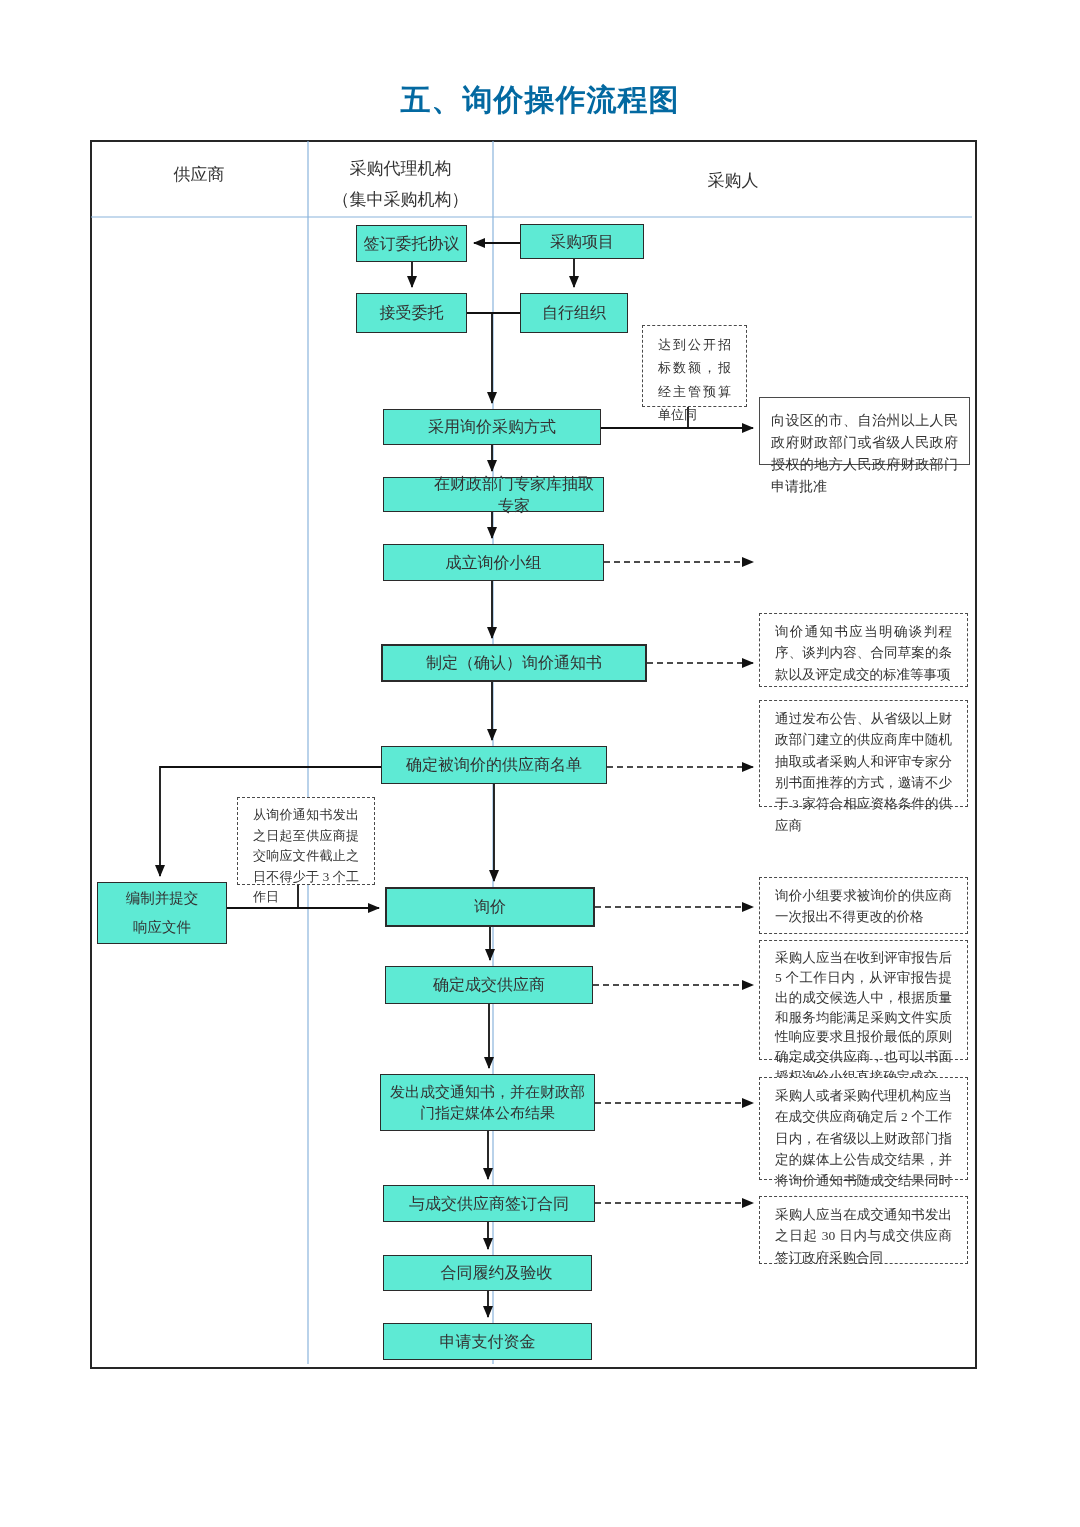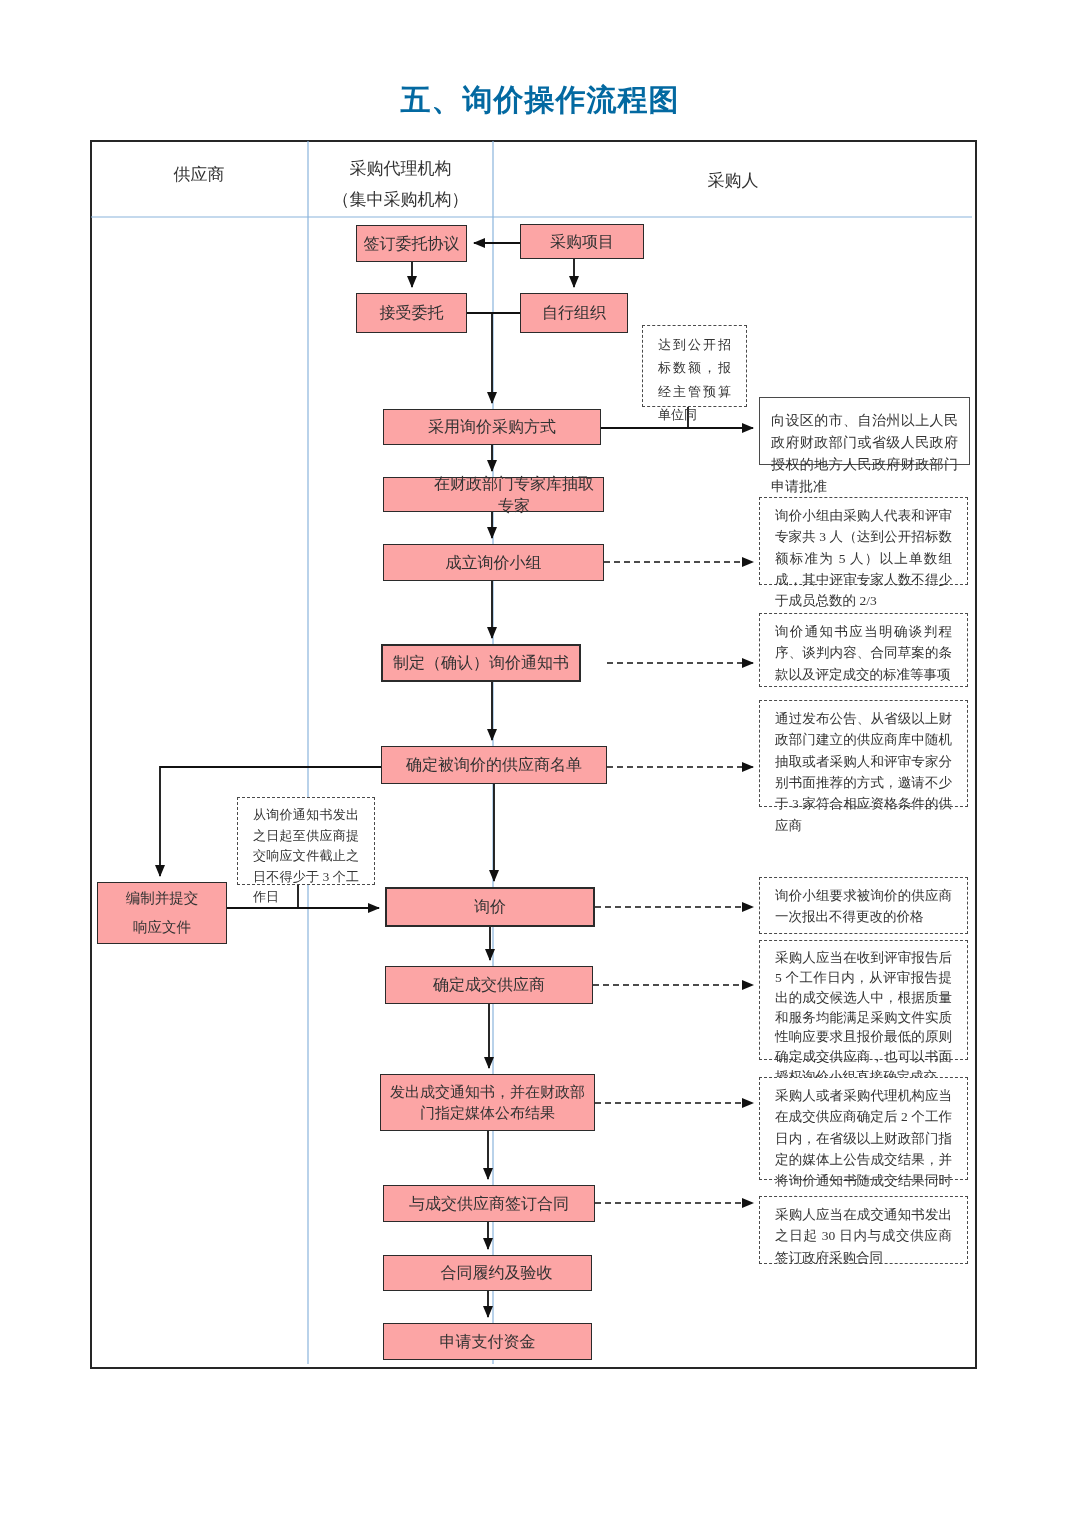--- a/index.html
+++ b/index.html
@@ -15,21 +15,21 @@
   }
   .frame{
     position:absolute;left:90px;top:140px;width:883px;height:1225px;
     border:2px solid #262626;z-index:0;
   }
   .wires{position:absolute;left:0;top:0;z-index:1;}
   .lane-label{
     position:absolute;z-index:2;text-align:center;font-size:17px;color:#333;
   }
   .node{
-    position:absolute;z-index:2;box-sizing:border-box;background:#fca5a5;
+    position:absolute;z-index:2;box-sizing:border-box;background:#5eead4;
     border:1.5px solid #2b2b2b;display:flex;align-items:center;justify-content:center;
     text-align:center;font-size:16px;line-height:1.35;color:#333;padding:2px 6px;
   }
   .node.bold-border{border-width:2px;}
   .node.small{font-size:15px;}
   .node.two-line{flex-direction:column;gap:9px;font-size:14.5px;}
   .note{
     position:absolute;z-index:2;box-sizing:border-box;background:#fff;
     border:1.4px dashed #4a4a4a;font-size:13.5px;line-height:1.58;color:#333;
     padding:7px 15px;text-align:justify;
@@ -101,36 +101,35 @@
   </div>
   <div class="lane-label" style="left:493px;top:169px;width:480px;">采购人</div>
 
   <div class="node" style="left:356px;top:225px;width:111px;height:37px;">签订委托协议</div>
   <div class="node" style="left:520px;top:224px;width:124px;height:35px;">采购项目</div>
   <div class="node" style="left:356px;top:293px;width:111px;height:40px;">接受委托</div>
   <div class="node" style="left:520px;top:293px;width:108px;height:40px;">自行组织</div>
   <div class="node" style="left:383px;top:409px;width:218px;height:36px;">采用询价采购方式</div>
   <div class="node" style="left:383px;top:477px;width:221px;height:35px;padding-left:47px;">在财政部门专家库抽取专家</div>
   <div class="node" style="left:383px;top:544px;width:221px;height:37px;">成立询价小组</div>
-  <div class="node bold-border" style="left:381px;top:644px;width:200px;height:38px;">制定（确认）询价通知书</div>
+  <div class="node bold-border" style="left:381px;top:644px;width:266px;height:38px;">制定（确认）询价通知书</div>
   <div class="node" style="left:381px;top:746px;width:226px;height:38px;">确定被询价的供应商名单</div>
   <div class="node bold-border" style="left:385px;top:887px;width:210px;height:40px;">询价</div>
   <div class="node" style="left:385px;top:966px;width:208px;height:38px;">确定成交供应商</div>
   <div class="node small" style="left:380px;top:1074px;width:215px;height:57px;">发出成交通知书，并在财政部门指定媒体公布结果</div>
   <div class="node" style="left:383px;top:1185px;width:212px;height:37px;">与成交供应商签订合同</div>
   <div class="node" style="left:383px;top:1255px;width:209px;height:36px;padding-left:24px;">合同履约及验收</div>
   <div class="node" style="left:383px;top:1323px;width:209px;height:37px;">申请支付资金</div>
   <div class="node two-line" style="left:97px;top:882px;width:130px;height:62px;">
     <div>编制并提交</div>
     <div>响应文件</div>
   </div>
 
   <div class="note loose" style="left:642px;top:325px;width:105px;height:82px;font-size:13px;">达到公开招标数额，报经主管预算单位同</div>
   <div class="note solid" style="left:759px;top:397px;width:211px;height:68px;">向设区的市、自治州以上人民政府财政部门或省级人民政府授权的地方人民政府财政部门申请批准</div>
-  <div class="note" style="left:759px;top:497px;width:209px;height:88px;">询价小组由采购人代表和评审专家共 3 人（达到公开招标数额标准为 5 人）以上单数组成，其中评审专家人数不得少于成员总数的 2/3</div>
   <div class="note" style="left:759px;top:613px;width:209px;height:74px;">询价通知书应当明确谈判程序、谈判内容、合同草案的条款以及评定成交的标准等事项</div>
   <div class="note" style="left:759px;top:700px;width:209px;height:107px;">通过发布公告、从省级以上财政部门建立的供应商库中随机抽取或者采购人和评审专家分别书面推荐的方式，邀请不少于 3 家符合相应资格条件的供应商</div>
   <div class="note" style="left:237px;top:797px;width:138px;height:88px;font-size:13px;">从询价通知书发出之日起至供应商提交响应文件截止之日不得少于 3 个工作日</div>
   <div class="note" style="left:759px;top:877px;width:209px;height:57px;">询价小组要求被询价的供应商一次报出不得更改的价格</div>
   <div class="note tight" style="left:759px;top:940px;width:209px;height:120px;">采购人应当在收到评审报告后 5 个工作日内，从评审报告提出的成交候选人中，根据质量和服务均能满足采购文件实质性响应要求且报价最低的原则确定成交供应商，也可以书面授权询价小组直接确定成交</div>
   <div class="note" style="left:759px;top:1077px;width:209px;height:103px;">采购人或者采购代理机构应当在成交供应商确定后 2 个工作日内，在省级以上财政部门指定的媒体上公告成交结果，并将询价通知书随成交结果同时公告</div>
   <div class="note" style="left:759px;top:1196px;width:209px;height:68px;">采购人应当在成交通知书发出之日起 30 日内与成交供应商签订政府采购合同</div>
 
 </div>
 

